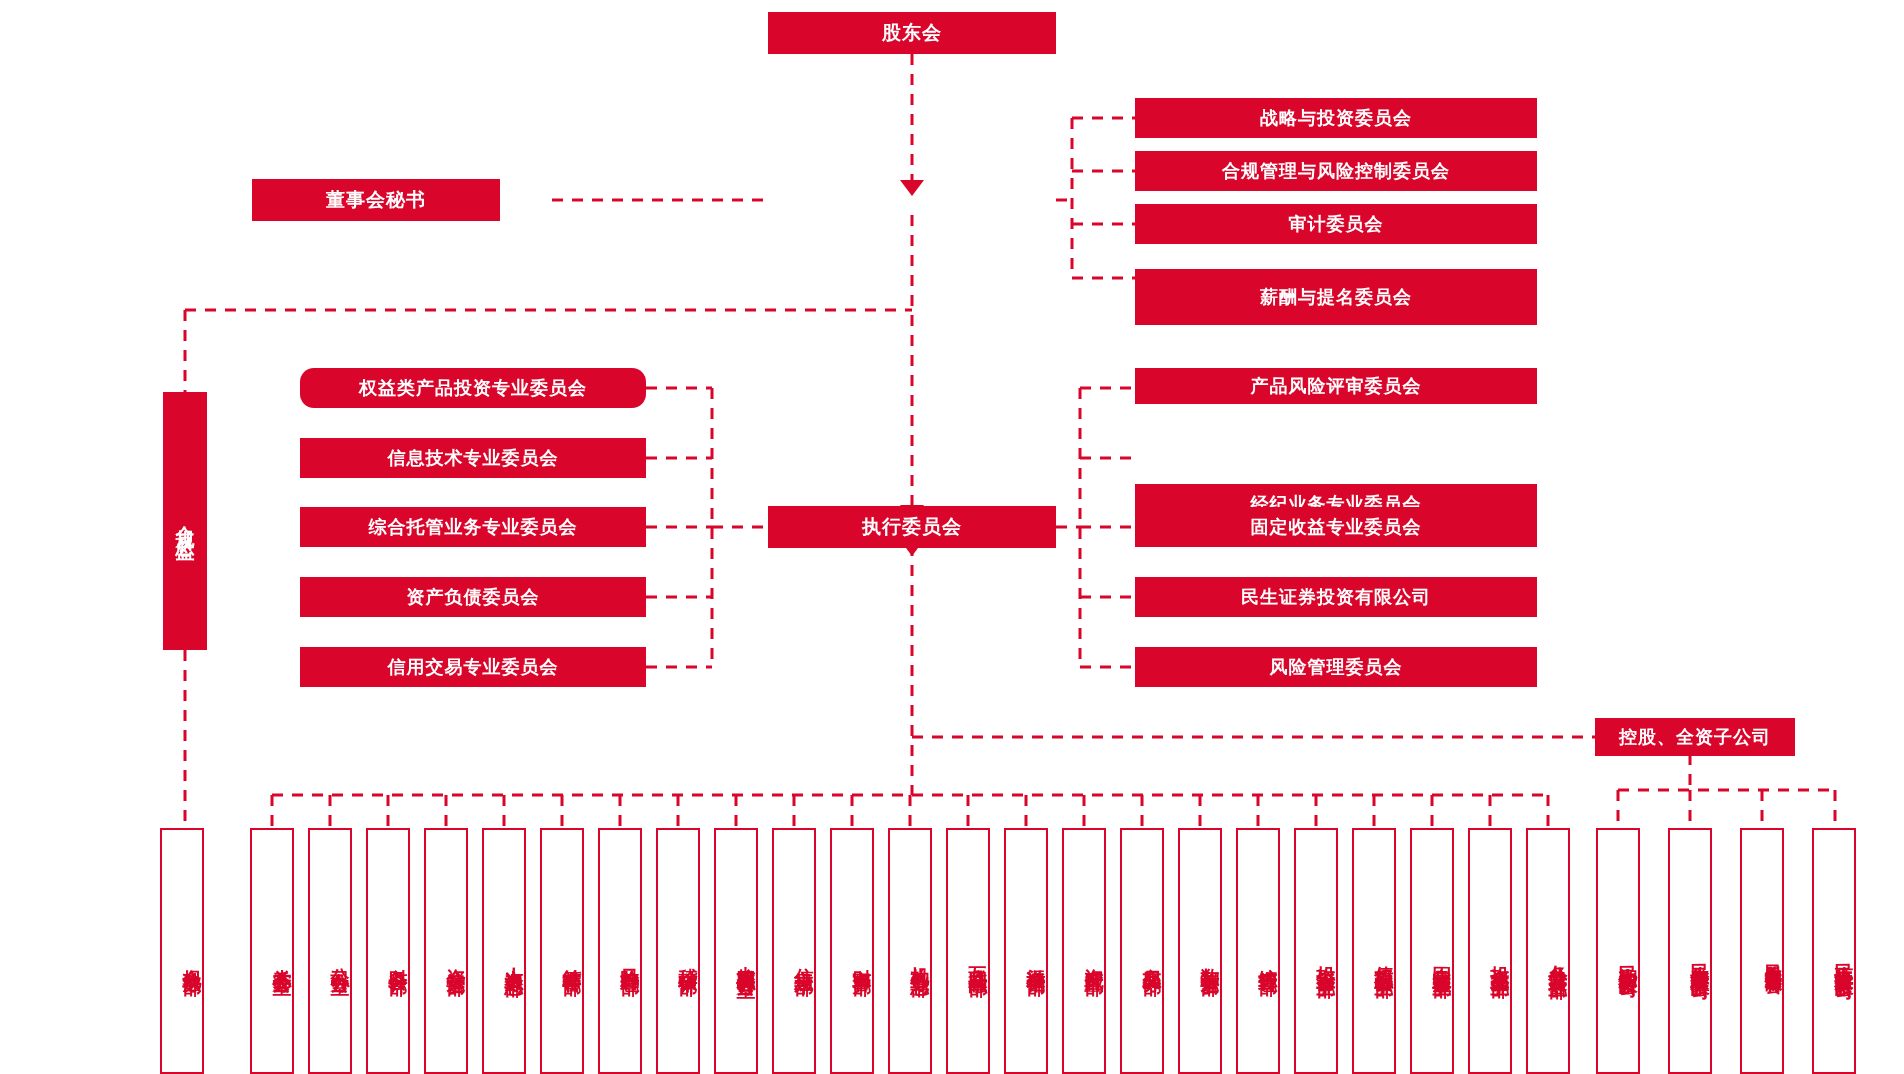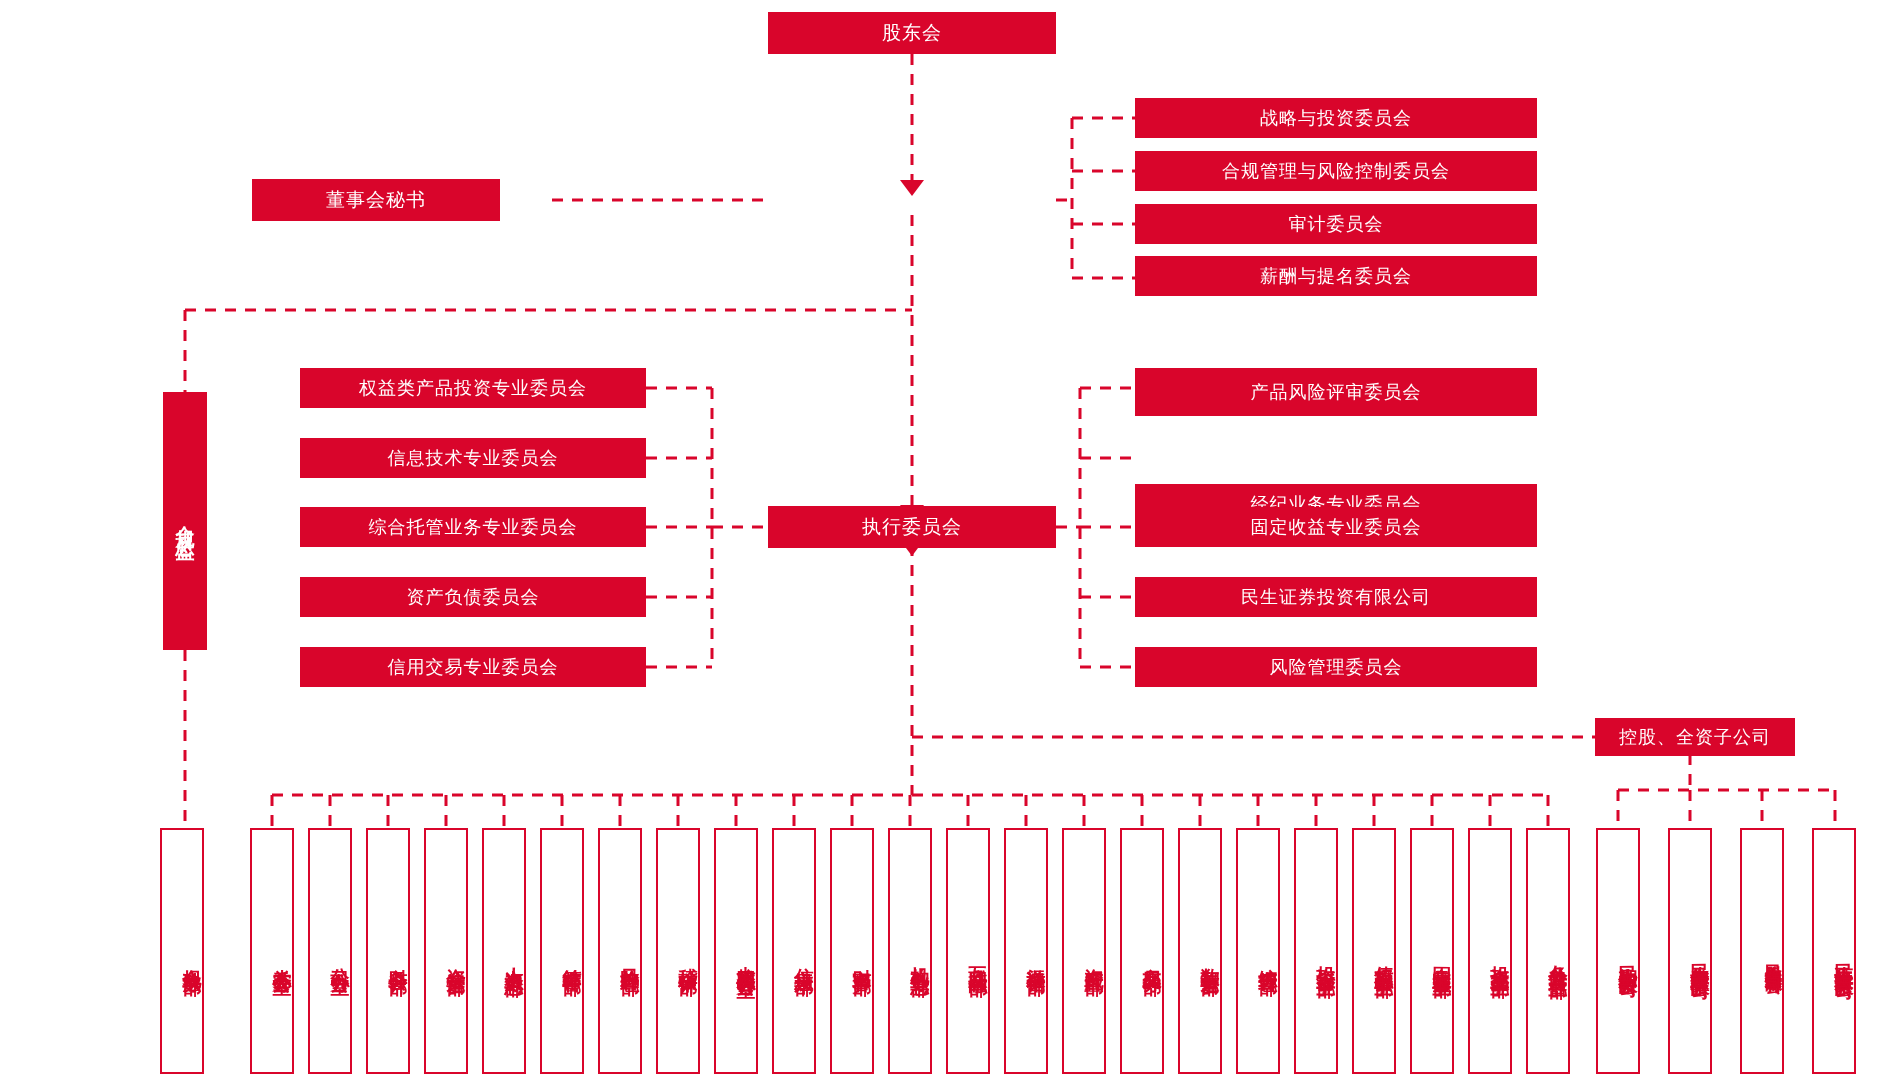--- a/index.html
+++ b/index.html
@@ -6,21 +6,21 @@
   body{
     width:1904px;height:1074px;background:#ffffff;position:relative;overflow:hidden;
     font-family:"Liberation Sans","DejaVu Sans",sans-serif;
   }
   .canvas{position:absolute;left:0;top:0;width:1904px;height:1074px;}
   svg.lines{position:absolute;left:0;top:0;width:1904px;height:1074px;pointer-events:none;}
 
   .node{
     position:absolute;background:#d9052b;color:#ffffff;
     display:flex;align-items:center;justify-content:center;
-    font-weight:normal;letter-spacing:1px;text-align:center;
+    font-weight:bold;letter-spacing:1px;text-align:center;
     box-sizing:border-box;
   }
   .node.h{font-size:19px;}
   .node.sm{font-size:18px;}
 
   
   .vnode{
     position:absolute;background:#d9052b;color:#fff;font-weight:bold;font-size:19px;
     display:flex;align-items:center;justify-content:center;
     writing-mode:vertical-rl;text-orientation:upright;letter-spacing:6px;
@@ -136,49 +136,49 @@
 
   <div class="node sm" style="left:1135px;top:98px;width:402px;height:40px;">
     <span>战略与投资委员会</span>
   </div>
   <div class="node sm" style="left:1135px;top:151px;width:402px;height:40px;">
     <span>合规管理与风险控制委员会</span>
   </div>
   <div class="node sm" style="left:1135px;top:204px;width:402px;height:40px;">
     <span>审计委员会</span>
   </div>
-  <div class="node sm" style="left:1135px;top:256px;width:402px;height:40px;">
+  <div class="node sm" style="left:1135px;top:269px;width:402px;height:56px;">
     <span>薪酬与提名委员会</span>
   </div>
 
   <div class="vnode" style="left:163px;top:392px;width:44px;height:258px;">
     <span>合规总监</span>
   </div>
 
   <div class="node h" style="left:768px;top:506px;width:288px;height:42px;">
     <span>执行委员会</span>
   </div>
 
-  <div class="node sm" style="left:300px;top:368px;width:346px;height:40px;">
+  <div class="node sm" style="left:300px;top:368px;width:346px;height:40px;border-radius:14px;">
     <span>权益类产品投资专业委员会</span>
   </div>
   <div class="node sm" style="left:300px;top:438px;width:346px;height:40px;">
     <span>信息技术专业委员会</span>
   </div>
   <div class="node sm" style="left:300px;top:507px;width:346px;height:40px;">
     <span>综合托管业务专业委员会</span>
   </div>
   <div class="node sm" style="left:300px;top:577px;width:346px;height:40px;">
     <span>资产负债委员会</span>
   </div>
   <div class="node sm" style="left:300px;top:647px;width:346px;height:40px;">
     <span>信用交易专业委员会</span>
   </div>
 
-  <div class="node sm" style="left:1135px;top:368px;width:402px;height:48px;">
+  <div class="node sm" style="left:1135px;top:368px;width:402px;height:36px;">
     <span>产品风险评审委员会</span>
   </div>
   <div class="node sm" style="left:1135px;top:438px;width:402px;height:40px;margin-top:46px;">
     <span>经纪业务专业委员会</span>
   </div>
   <div class="node sm" style="left:1135px;top:507px;width:402px;height:40px;">
     <span>固定收益专业委员会</span>
   </div>
   <div class="node sm" style="left:1135px;top:577px;width:402px;height:40px;">
     <span>民生证券投资有限公司</span>

